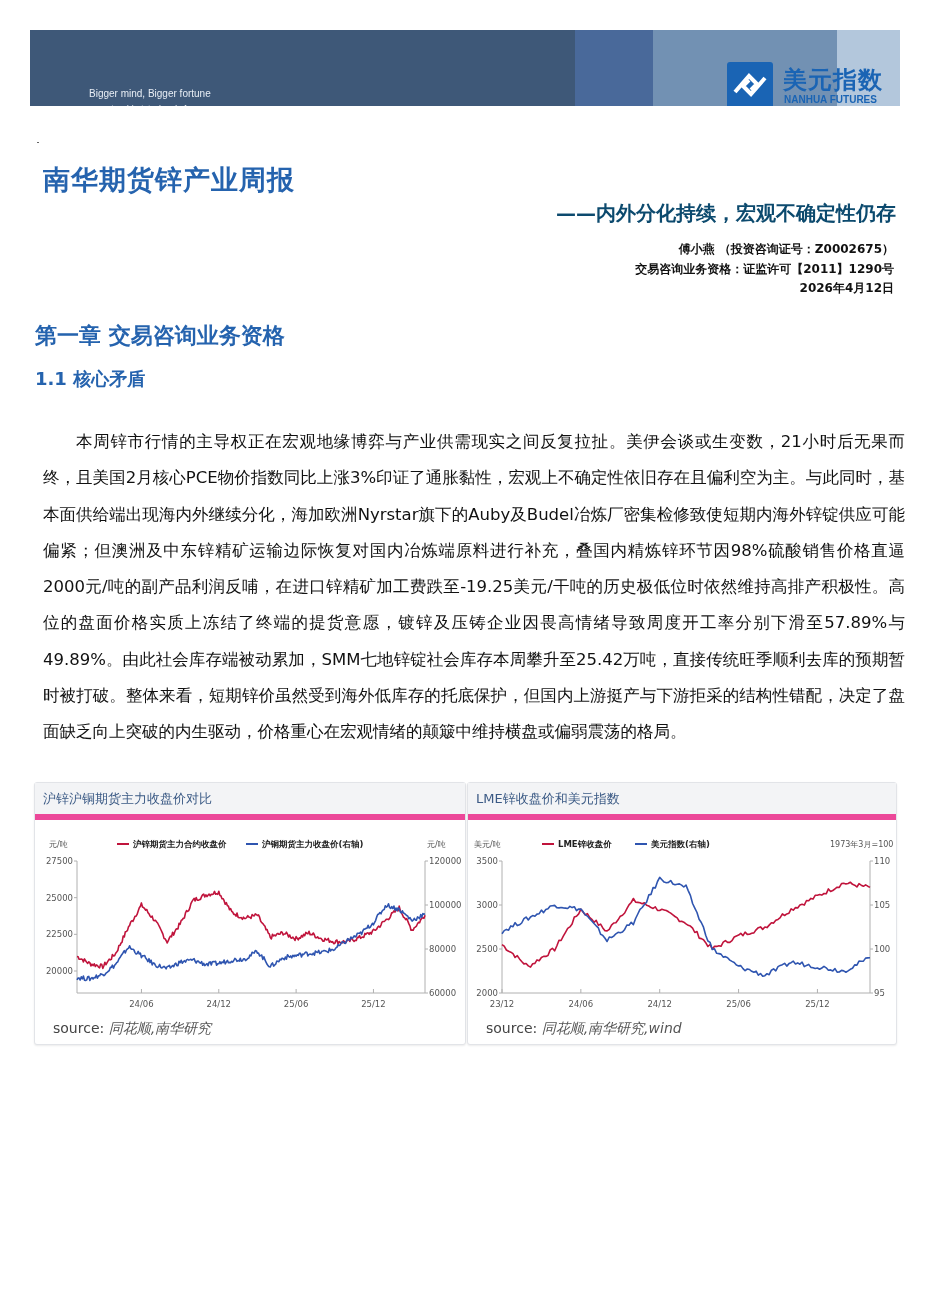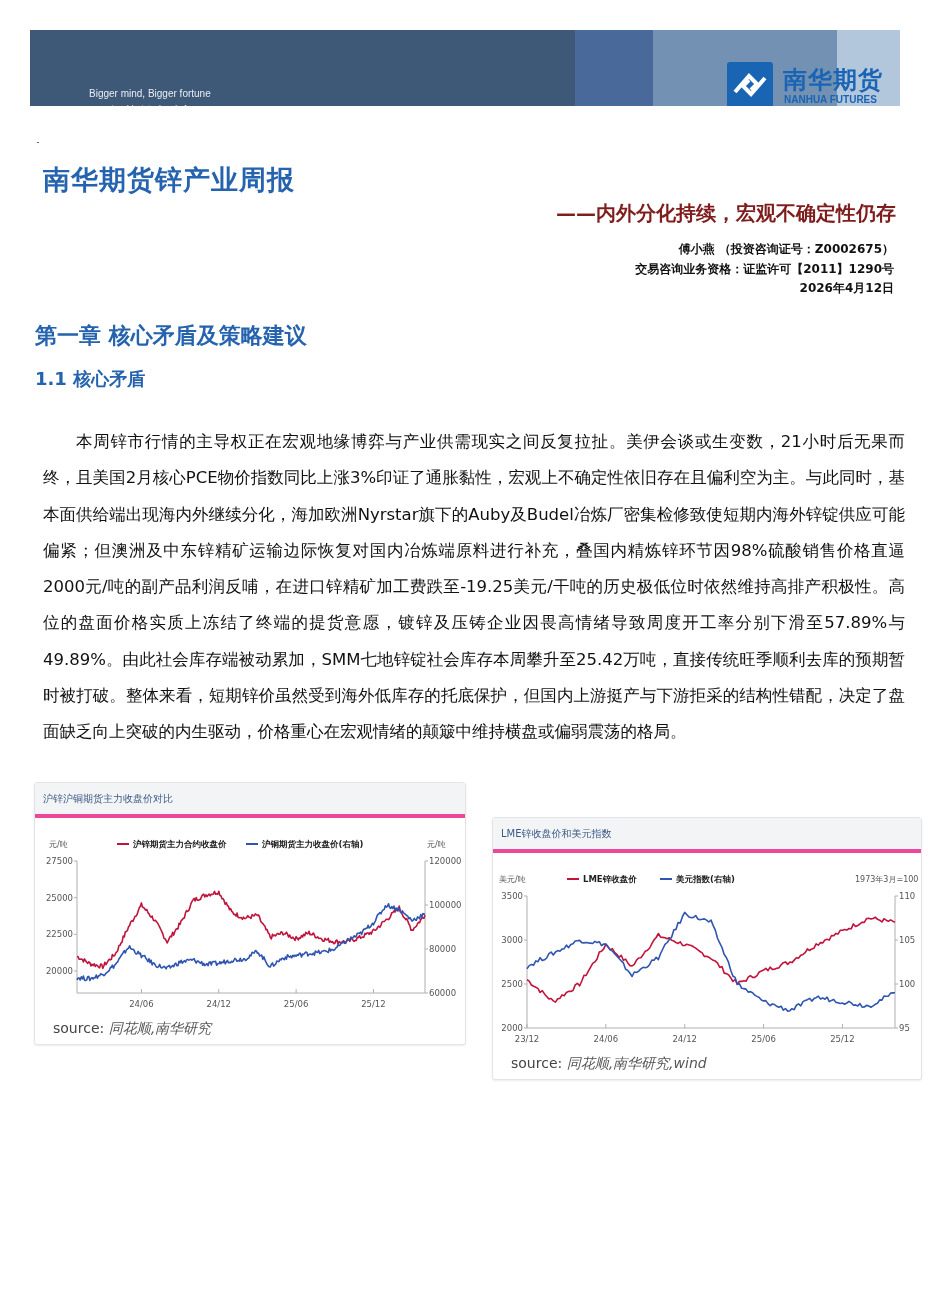--- a/index.html
+++ b/index.html
@@ -15,34 +15,34 @@
   .tagline-en { position:absolute; left:59px; top:58px; font-size:10px; color:#e8eef5; font-family:"Liberation Sans", sans-serif; }
   .tagline-cn { position:absolute; left:80px; top:73px; font-size:13px; color:#ffffff; letter-spacing:1px; }
   .logo { position:absolute; left:697px; top:32px; width:170px; height:48px; }
   .logo-mark { position:absolute; left:0; top:0; width:46px; height:46px; background:#1a64b4; border-radius:3px; }
   .logo-cn { position:absolute; left:56px; top:2px; font-size:24px; font-weight:bold; color:#1a64b4; letter-spacing:1px; }
   .logo-en { position:absolute; left:57px; top:32px; font-size:10px; font-weight:bold; color:#1a64b4; font-family:"Liberation Sans", sans-serif; }
 
   .dot { position:absolute; left:37px; top:142px; width:2px; height:1px; background:#666; }
 
   .title { position:absolute; left:35px; top:162px; font-size:27px; font-weight:bold; color:#2563ae; letter-spacing:1px;margin-left:8px; }
-  .subtitle { position:absolute; right:34px; top:200px; font-size:20px; font-weight:bold; color:#7f1d1d; }
+  .subtitle { position:absolute; right:34px; top:200px; font-size:20px; font-weight:bold; color:#0c4a6e; }
   .meta { position:absolute; right:36px; font-size:12px; font-weight:bold; color:#111; text-align:right; }
   .meta1 { top:241px; } .meta2 { top:261px; } .meta3 { top:280px; }
 
   .h1 { position:absolute; left:35px; top:321px; font-size:22px; font-weight:bold; color:#2563ae; }
   .h2 { position:absolute; left:35px; top:367px; font-size:18px; font-weight:bold; color:#2563ae; }
 
   .body { position:absolute; left:35px; top:416px; width:862px; font-size:16.5px; line-height:36.3px; color:#111; text-align:justify; text-indent:2em; margin:8px; }
 
   
   .card { position:absolute; top:782px; height:261px; border:1px solid #e2e4e8; border-radius:3px; background:#fff; box-shadow:0 1px 2px rgba(0,0,0,0.08); }
   .card-left { left:34px; width:430px; }
-  .card-right { left:492px; width:428px;margin-top:35px; }
-  .card-head { height:31px; background:#f3f4f6; border-bottom:4px solid #ec4899; font-size:10px; color:#3b5a85; line-height:31px; padding-left:8px; }
+  .card-right { left:467px; width:428px; }
+  .card-head { height:31px; background:#f3f4f6; border-bottom:6px solid #ec4899; font-size:13px; color:#3b5a85; line-height:31px; padding-left:8px; }
   .card svg { position:absolute; left:0; top:32px; }
   .src { position:absolute; left:18px; bottom:6px; font-size:14px; color:#444; }
   .src i { font-style:italic; color:#555; }
 </style>
 </head>
 <body>
 
 <div class="banner">
   <div class="b1"></div>
   <div class="b2"></div>
@@ -50,34 +50,34 @@
   <div class="b4"></div>
   <div class="tagline-en">Bigger mind, Bigger fortune</div>
   <div class="tagline-cn">智慧创造财富</div>
   <div class="logo">
     <div class="logo-mark">
       <svg width="46" height="46" viewBox="0 0 46 46">
         <path d="M8 30 L22 14 L30 22 L24 28" stroke="#ffffff" stroke-width="4" fill="none"></path>
         <path d="M38 16 L24 32 L16 24 L22 18" stroke="#ffffff" stroke-width="4" fill="none"></path>
       </svg>
     </div>
-    <div class="logo-cn">南华期货</div>
+    <div class="logo-cn">美元指数</div>
     <div class="logo-en">NANHUA FUTURES</div>
   </div>
 </div>
 
 <div class="dot"></div>
 
 <div class="title">南华期货锌产业周报</div>
 <div class="subtitle">——内外分化持续，宏观不确定性仍存</div>
 <div class="meta meta1">傅小燕  （投资咨询证号：Z0002675）</div>
 <div class="meta meta2">交易咨询业务资格：证监许可【2011】1290号</div>
 <div class="meta meta3">2026年4月12日</div>
 
-<div class="h1">第一章   核心矛盾及策略建议</div>
+<div class="h1">第一章   交易咨询业务资格</div>
 <div class="h2">1.1 核心矛盾</div>
 <p class="body">本周锌市行情的主导权正在宏观地缘博弈与产业供需现实之间反复拉扯。美伊会谈或生变数，21小时后无果而终，且美国2月核心PCE物价指数同比上涨3%印证了通胀黏性，宏观上不确定性依旧存在且偏利空为主。与此同时，基本面供给端出现海内外继续分化，海加欧洲Nyrstar旗下的Auby及Budel冶炼厂密集检修致使短期内海外锌锭供应可能偏紧；但澳洲及中东锌精矿运输边际恢复对国内冶炼端原料进行补充，叠国内精炼锌环节因98%硫酸销售价格直逼2000元/吨的副产品利润反哺，在进口锌精矿加工费跌至-19.25美元/干吨的历史极低位时依然维持高排产积极性。高位的盘面价格实质上冻结了终端的提货意愿，镀锌及压铸企业因畏高情绪导致周度开工率分别下滑至57.89%与49.89%。由此社会库存端被动累加，SMM七地锌锭社会库存本周攀升至25.42万吨，直接传统旺季顺利去库的预期暂时被打破。整体来看，短期锌价虽然受到海外低库存的托底保护，但国内上游挺产与下游拒采的结构性错配，决定了盘面缺乏向上突破的内生驱动，价格重心在宏观情绪的颠簸中维持横盘或偏弱震荡的格局。</p>
 
 <div class="card card-left">
   <div class="card-head">沪锌沪铜期货主力收盘价对比</div>
   <svg id="chart0" width="430" height="200">
       <line x1="42" y1="46" x2="42" y2="178" stroke="#b0b0b0" stroke-width="1"></line>
       <line x1="42" y1="178" x2="390" y2="178" stroke="#b0b0b0" stroke-width="1"></line>
       <line x1="390" y1="46" x2="390" y2="178" stroke="#b0b0b0" stroke-width="1"></line>
       <text x="14" y="32" font-size="8" fill="#555">元/吨</text>

